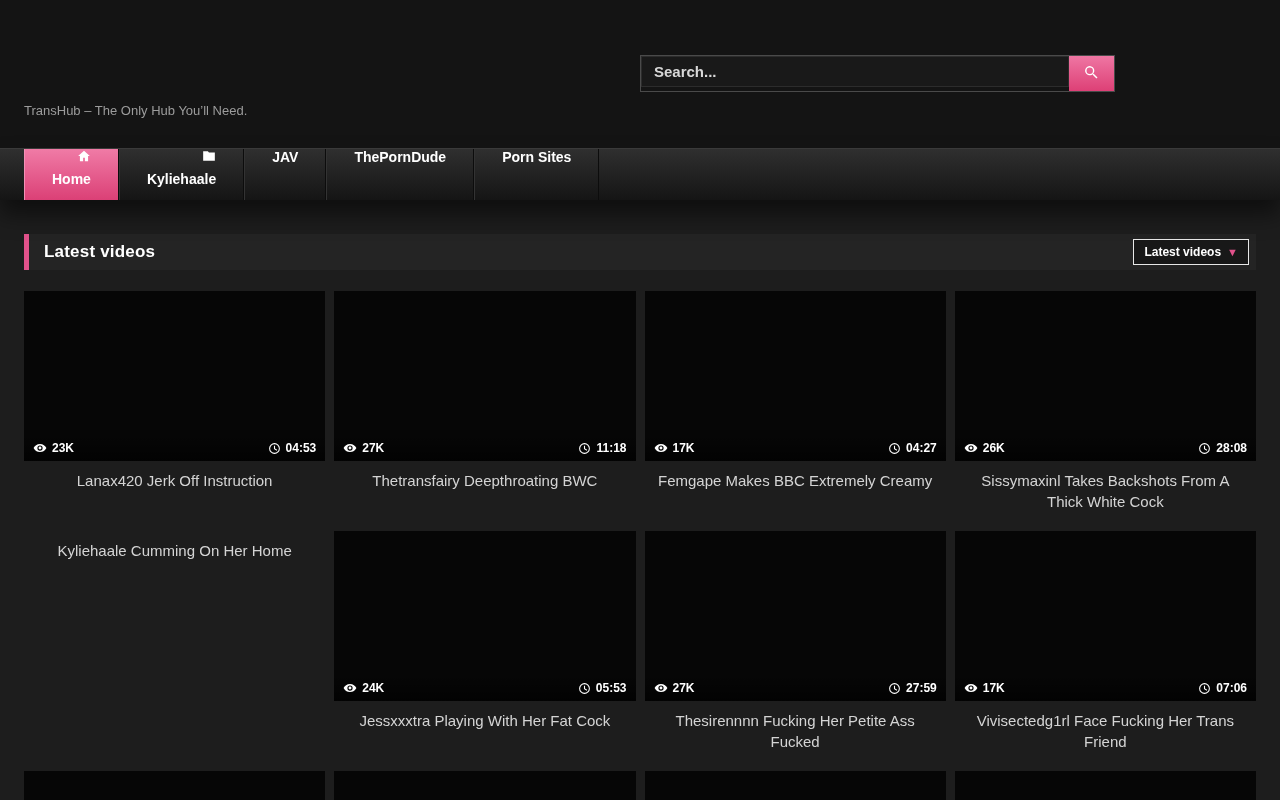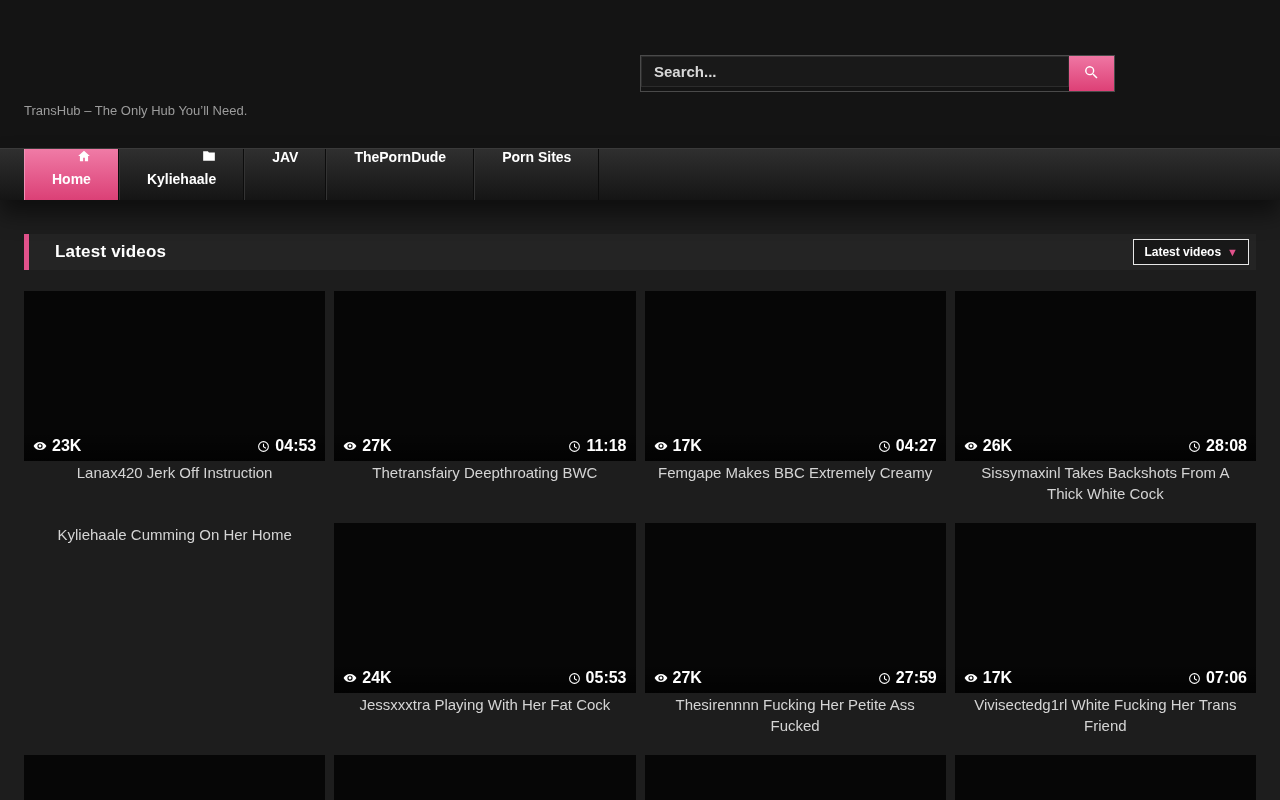--- a/index.html
+++ b/index.html
@@ -84,21 +84,21 @@
   .nav-item svg { display:block; }
 
   
   main { padding:34px 24px 0; position:relative; z-index:1; }
   .section-header {
     height:36px;
     background:#242424;
     border-left:5px solid #e2528b;
     display:flex;
     align-items:center;
-    padding-left:26px;
+    padding-left:15px;
     margin-bottom:21px;
   }
   .section-title { font-size:17px; font-weight:bold; color:#fff; letter-spacing:.2px; }
   .sort-btn {
     margin-left:auto;
     margin-right:7px;
     background:#181818;
     border:1px solid #e8e8e8;
     color:#fff;
     font-family:"Liberation Sans", sans-serif;
@@ -125,29 +125,29 @@
     height:170px;
     background:#060606;
   }
   .thumb .meta {
     position:absolute;
     left:0; right:0; bottom:0;
     display:flex;
     justify-content:space-between;
     align-items:center;
     padding:6px 9px;
-    font-size:16px;
+    font-size:12px;
     font-weight:bold;
     color:#fff;
     background:linear-gradient(transparent, rgba(0,0,0,.65));
   }
   .meta .m { display:flex; align-items:center; gap:5px; }
   .meta svg { display:block; }
   .v-title {
-    margin-top:1px;
+    margin-top:9px;
     min-height:44px;
     text-align:center;
     font-size:15px;
     line-height:21px;
     color:#d4d4d4;
     padding:0 8px;
   }
 </style>
 </head>
 <body>
@@ -358,21 +358,21 @@
         <span class="m">
           <span>
             <svg viewBox="0 0 24 24" width="13" height="13">
                   <path fill="#fff" d="M12 2a10 10 0 1 0 0 20 10 10 0 0 0 0-20zm0 18a8 8 0 1 1 0-16 8 8 0 0 1 0 16zm1-13h-2v6l5 3 1-1.7-4-2.3V7z"></path>
                 </svg>
           </span>
           <span>07:06</span>
         </span>
       </div>
     </div>
-    <div class="v-title">Vivisectedg1rl White Fucking Her Trans Friend</div>
+    <div class="v-title">Vivisectedg1rl Face Fucking Her Trans Friend</div>
   </div>
       <div class="card">
         <div class="thumb"></div>
       </div>
       <div class="card">
         <div class="thumb"></div>
       </div>
       <div class="card">
         <div class="thumb"></div>
       </div>

